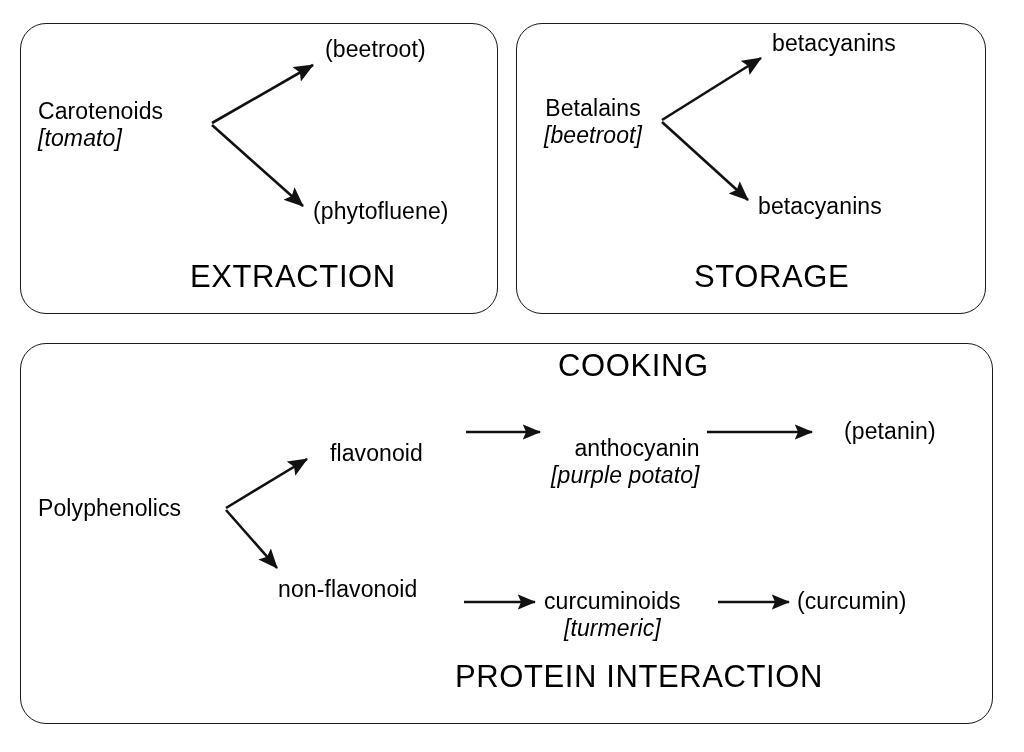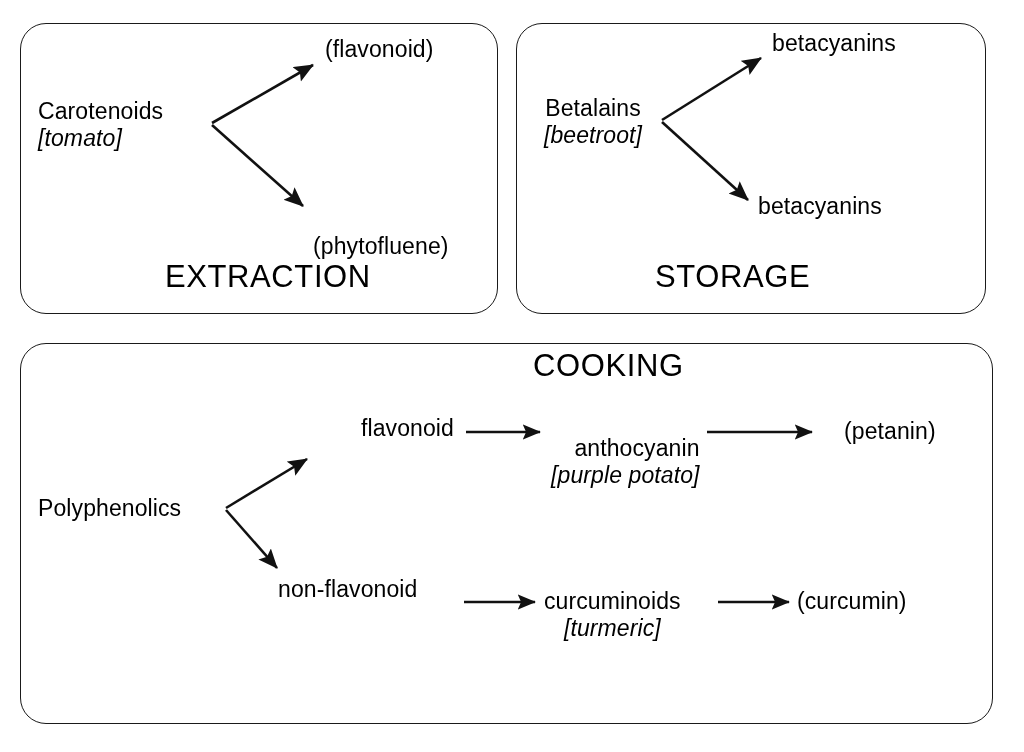--- a/index.html
+++ b/index.html
@@ -51,36 +51,37 @@
   .node .src {
     font-style: italic;
   }
   .node.two-line {
     text-align: center;
   }
   
   .stage {
     font-size: 31px;
     letter-spacing: 0.6px;
+    margin-left: 25px;
   }
 
   
   #node-carotenoids { left: 38px;  top: 98px;  text-align: left; width: 165px; }
   #node-lycopene    { left: 325px; top: 36px; }
-  #node-phytofluene { left: 313px; top: 198px; margin-top: 35px; }
+  #node-phytofluene { left: 313px; top: 198px; }
   #cap-extraction   { left: 165px; top: 259px; }
 
   #node-betalains   { left: 528px; top: 95px;  text-align: center; width: 130px; }
   #node-betacyanins { left: 772px; top: 30px; }
   #node-betaxanthins{ left: 758px; top: 193px; }
-  #cap-storage      { left: 655px; top: 259px; text-align: right; }
+  #cap-storage      { left: 669px; top: 259px; text-align: right; }
 
   #cap-cooking      { left: 533px; top: 348px; }
   #node-polyphenolics { left: 38px;  top: 495px; }
-  #node-flavonoid     { left: 330px; top: 415px; margin-left: 31px; }
+  #node-flavonoid     { left: 330px; top: 440px; }
   #node-anthocyanin   { left: 551px; top: 435px; text-align: right; }
   #node-petanin       { left: 817px; top: 418px; margin-left: 27px; }
   #node-nonflavonoid  { left: 278px; top: 576px; }
   #node-curcuminoids  { left: 544px; top: 588px; text-align: center; }
   #node-curcumin      { left: 797px; top: 588px; }
   #cap-protein        { left: 430px; top: 659px; }
 
   
   #arrows {
     position: absolute;
@@ -138,21 +139,21 @@
     </g>
     <g>
       <line x1="718" y1="602" x2="789" y2="602" stroke="#111111" stroke-width="2.4" marker-end="url(#ah)"></line>
     </g>
   </svg>
 
   <div class="lbl node two-line" id="node-carotenoids">
     <div>Carotenoids</div>
     <div class="src">[tomato]</div>
   </div>
-  <div class="lbl node" id="node-lycopene">(flavonoid)</div>
+  <div class="lbl node" id="node-lycopene">(beetroot)</div>
   <div class="lbl node" id="node-phytofluene">(phytofluene)</div>
   <div class="lbl stage" id="cap-extraction">EXTRACTION</div>
 
   <div class="lbl node two-line" id="node-betalains">
     <div>Betalains</div>
     <div class="src">[beetroot]</div>
   </div>
   <div class="lbl node" id="node-betacyanins">betacyanins</div>
   <div class="lbl node" id="node-betaxanthins">betacyanins</div>
   <div class="lbl stage" id="cap-storage">STORAGE</div>
@@ -168,14 +169,15 @@
   </div>
   <div class="lbl node" id="node-petanin">(petanin)</div>
 
   <div class="lbl node" id="node-nonflavonoid">non-flavonoid</div>
   <div class="lbl node two-line" id="node-curcuminoids">
     <div>curcuminoids</div>
     <div class="src">[turmeric]</div>
   </div>
   <div class="lbl node" id="node-curcumin">(curcumin)</div>
 
+  <div class="lbl stage" id="cap-protein">PROTEIN INTERACTION</div>
 
 </div>
 
 </body></html>

